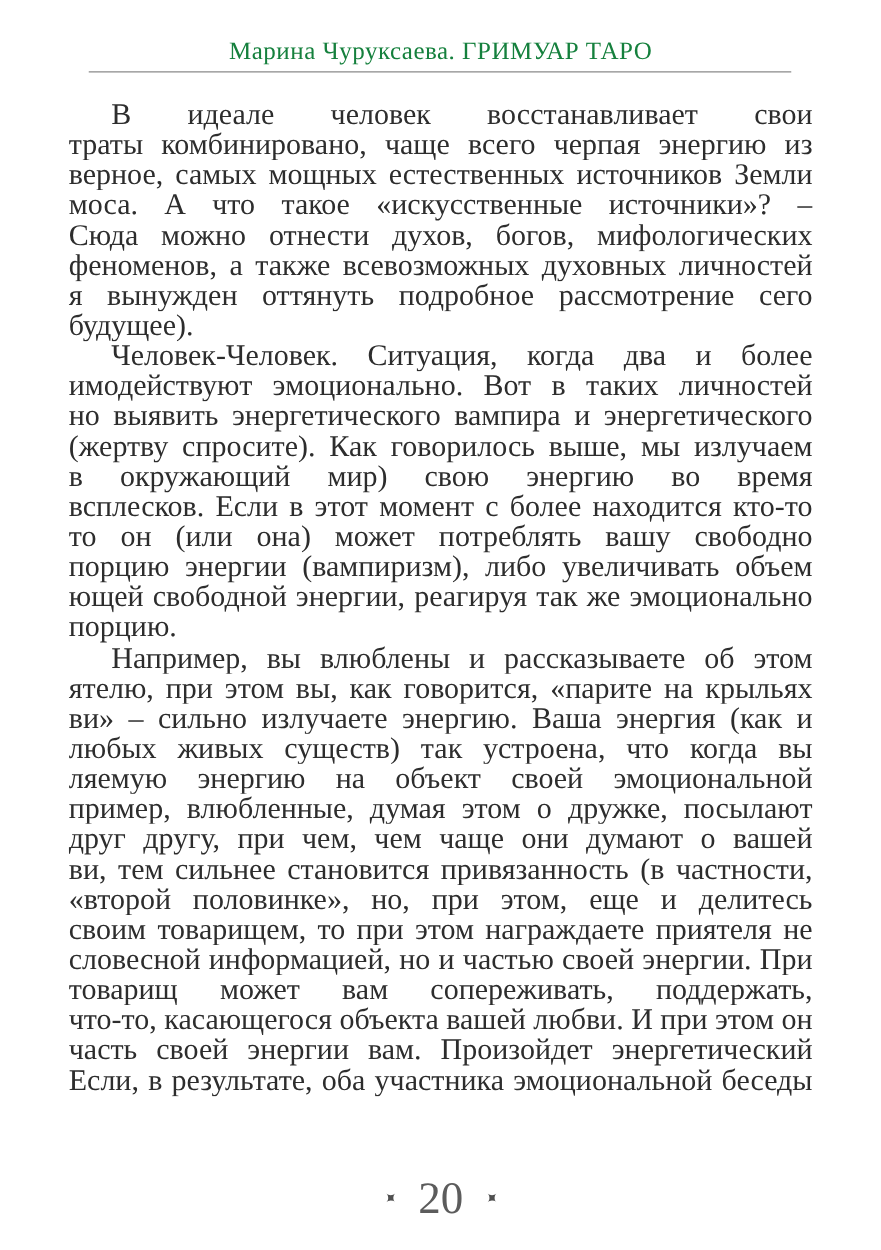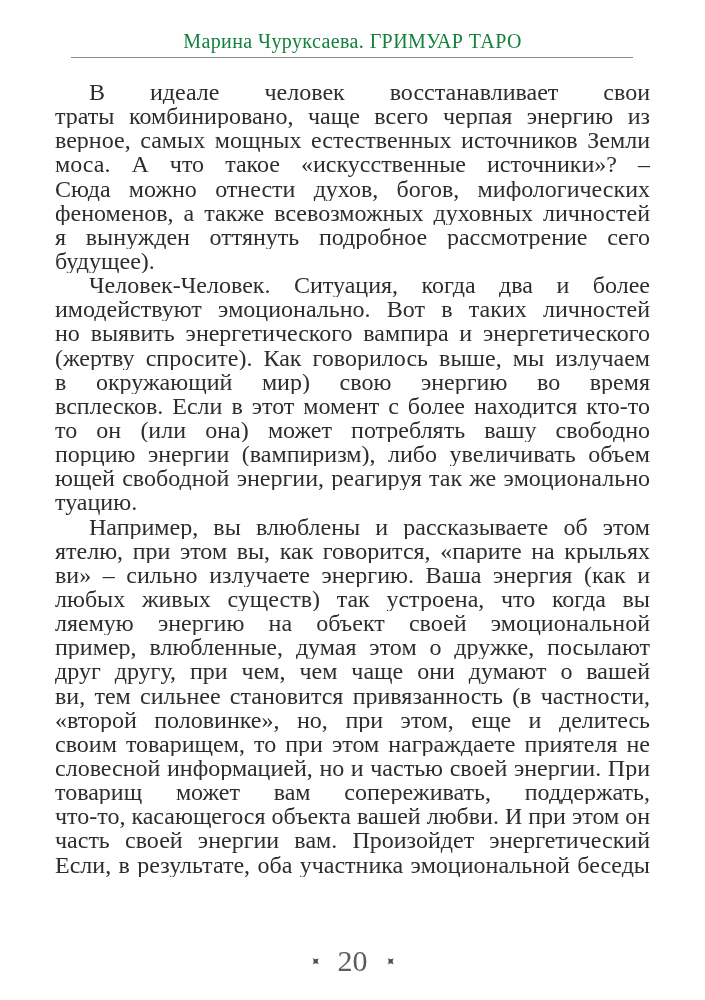--- a/index.html
+++ b/index.html
@@ -53,21 +53,21 @@
     position: absolute;
     left: 0;
     bottom: 24px;
     width: 100%;
     display: flex;
     justify-content: center;
     align-items: center;
     gap: 17px;
   }
   .page-number {
-    font-size: 30px;
+    font-size: 36px;
     line-height: 1;
     color: #5c5c5c;
   }
   .ornament {
     display: inline-block;
     font-size: 13px;
     line-height: 1;
     color: #4f4f4f;
     transform: rotate(45deg);
   }
@@ -95,21 +95,21 @@
       <div class="para">
         <div class="line first"><b>Человек-Человек.</b> Ситуация, когда два и более человека вза-</div>
         <div class="line">имодействуют эмоционально. Вот в таких личностей часто мож-</div>
         <div class="line">но выявить энергетического вампира и энергетического донора</div>
         <div class="line">(жертву спросите). Как говорилось выше, мы излучаем (отдаем</div>
         <div class="line">в окружающий мир) свою энергию во время эмоциональных</div>
         <div class="line">всплесков. Если в этот момент с более находится кто-то рядом,</div>
         <div class="line">то он (или она) может потреблять вашу свободно выброшенную</div>
         <div class="line">порцию энергии (вампиризм), либо увеличивать объем окружа-</div>
         <div class="line">ющей свободной энергии, реагируя так же эмоционально на си-</div>
-        <div class="line final">туацию.</div>
+        <div class="line final">порцию.</div>
       </div>
       <div class="para">
         <div class="line first">Например, вы влюблены и рассказываете об этом своему при-</div>
         <div class="line">ятелю, при этом вы, как говорится, «парите на крыльях люб-</div>
         <div class="line">ви» – сильно излучаете энергию. Ваша энергия (как и энергия</div>
         <div class="line">любых живых существ) так устроена, что когда вы эмоциональ-</div>
         <div class="line">ляемую энергию на объект своей эмоциональной реакции. На-</div>
         <div class="line">пример, влюбленные, думая этом о дружке, посылают энергию</div>
         <div class="line">друг другу, при чем, чем чаще они думают о вашей объекте люб-</div>
         <div class="line">ви, тем сильнее становится привязанность (в частности, на энер-</div>

